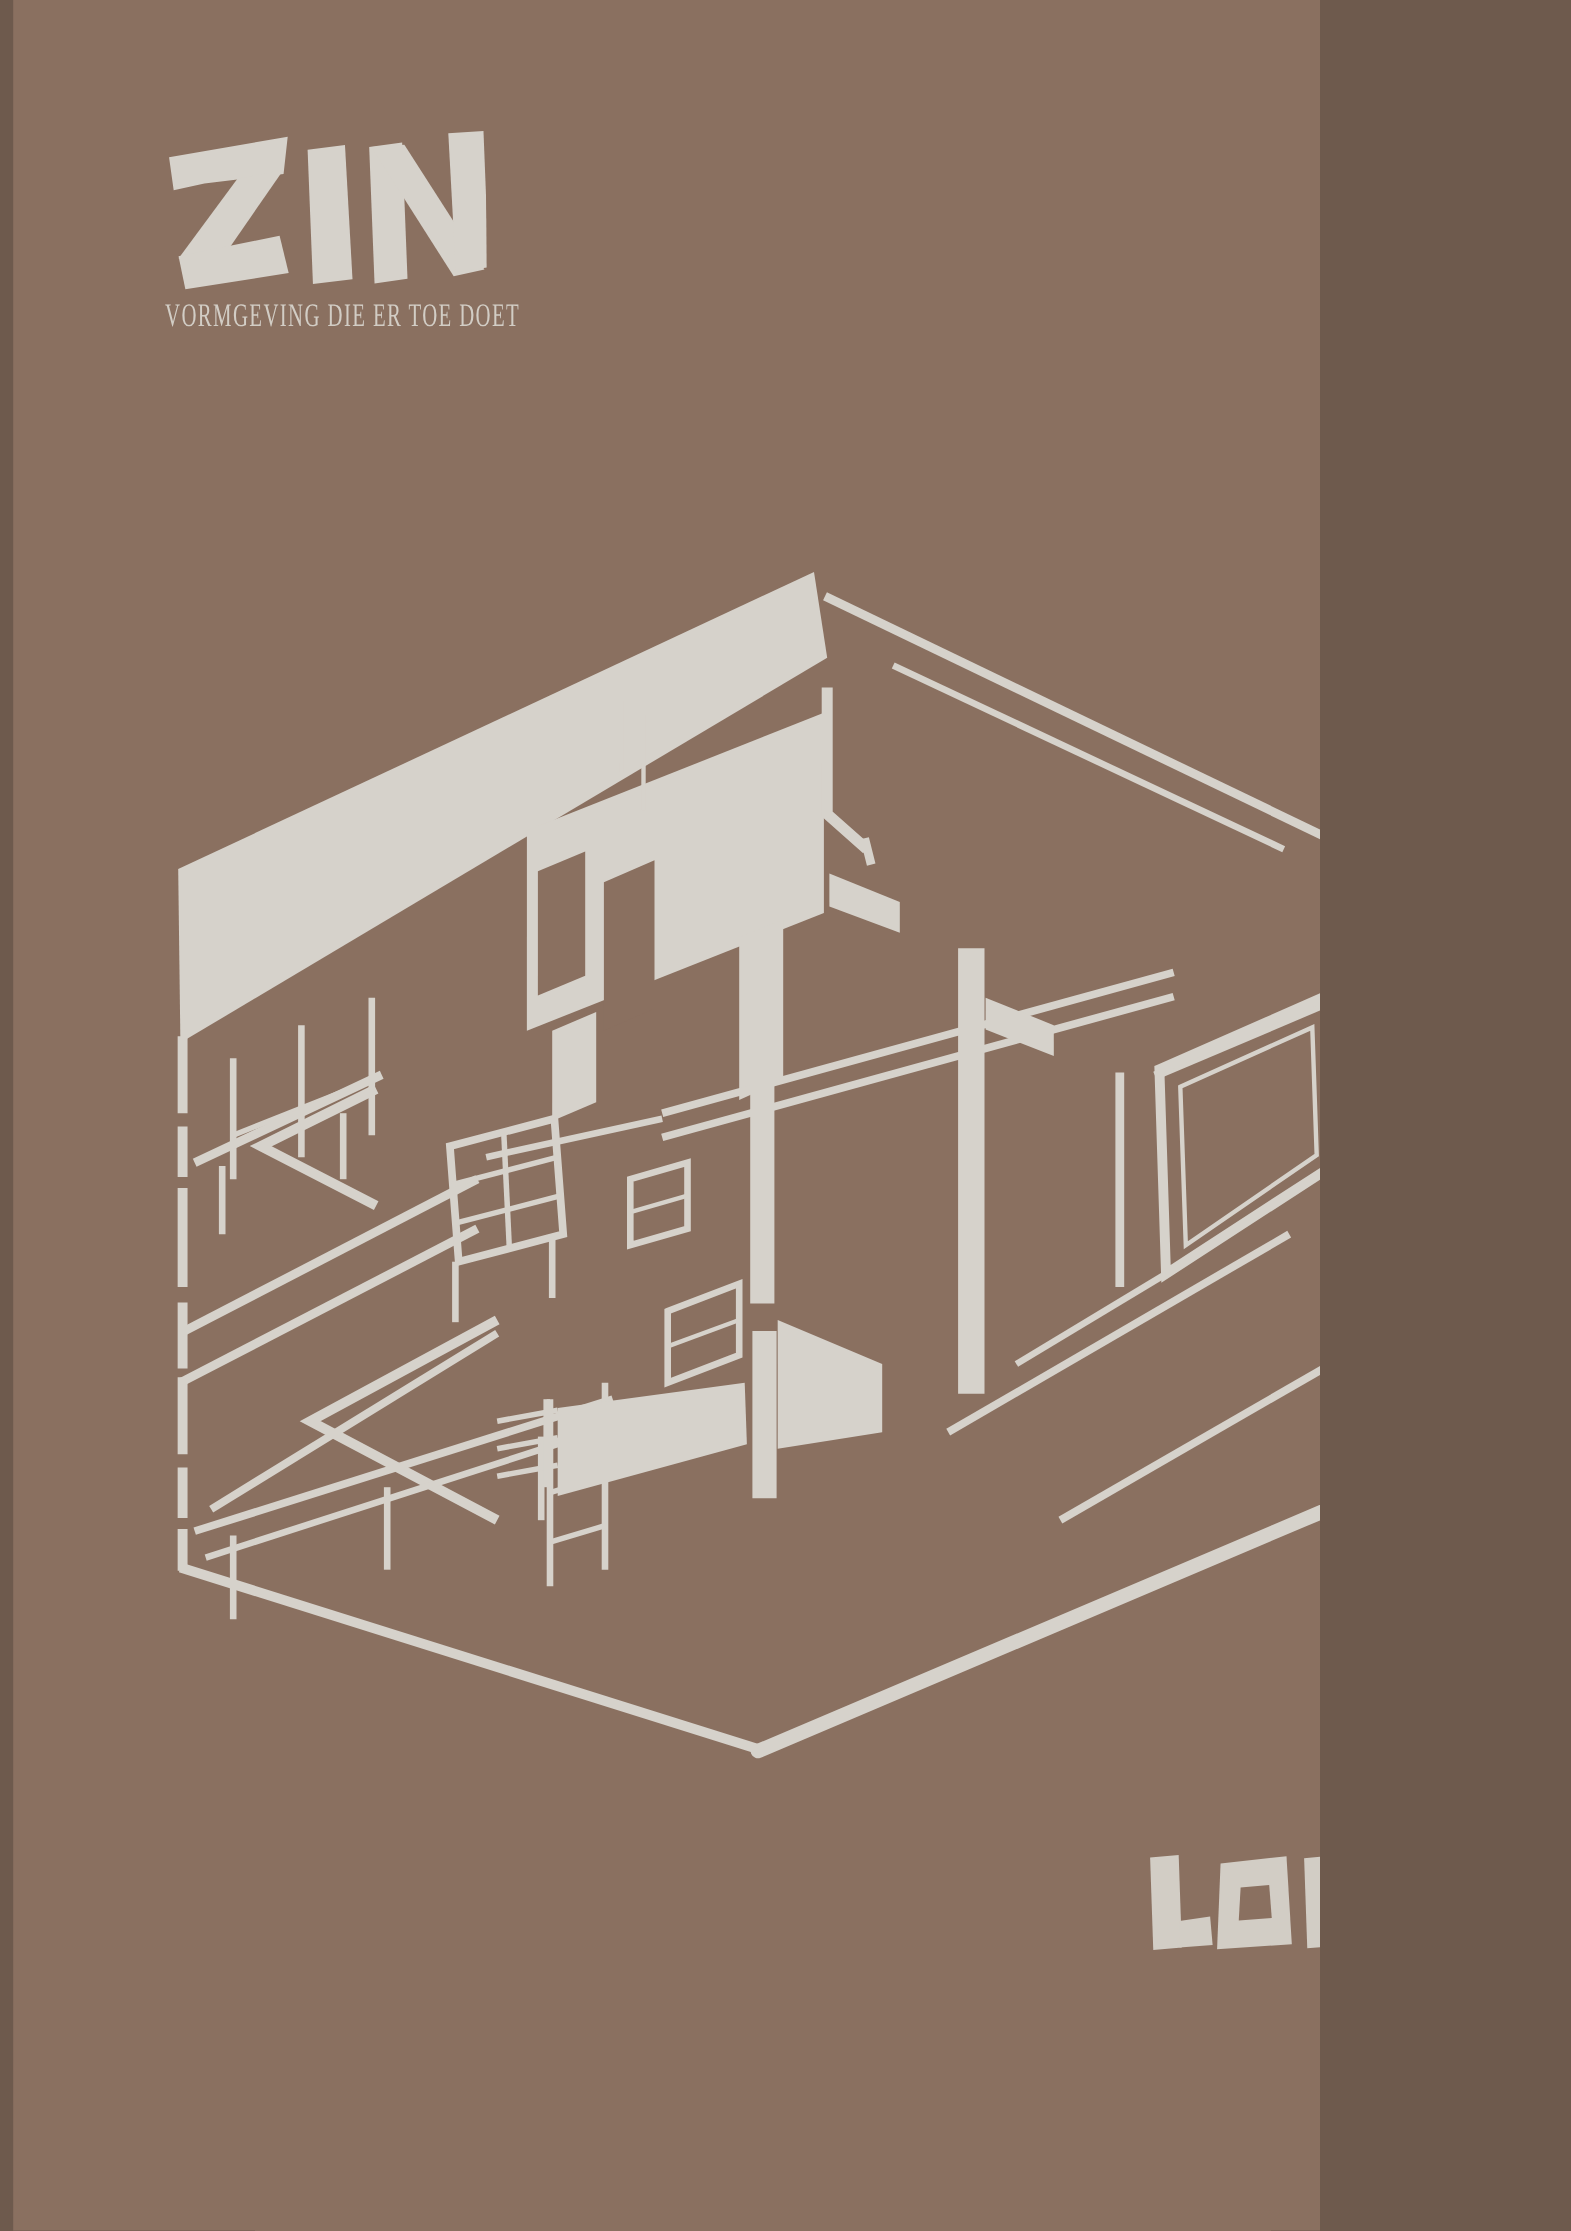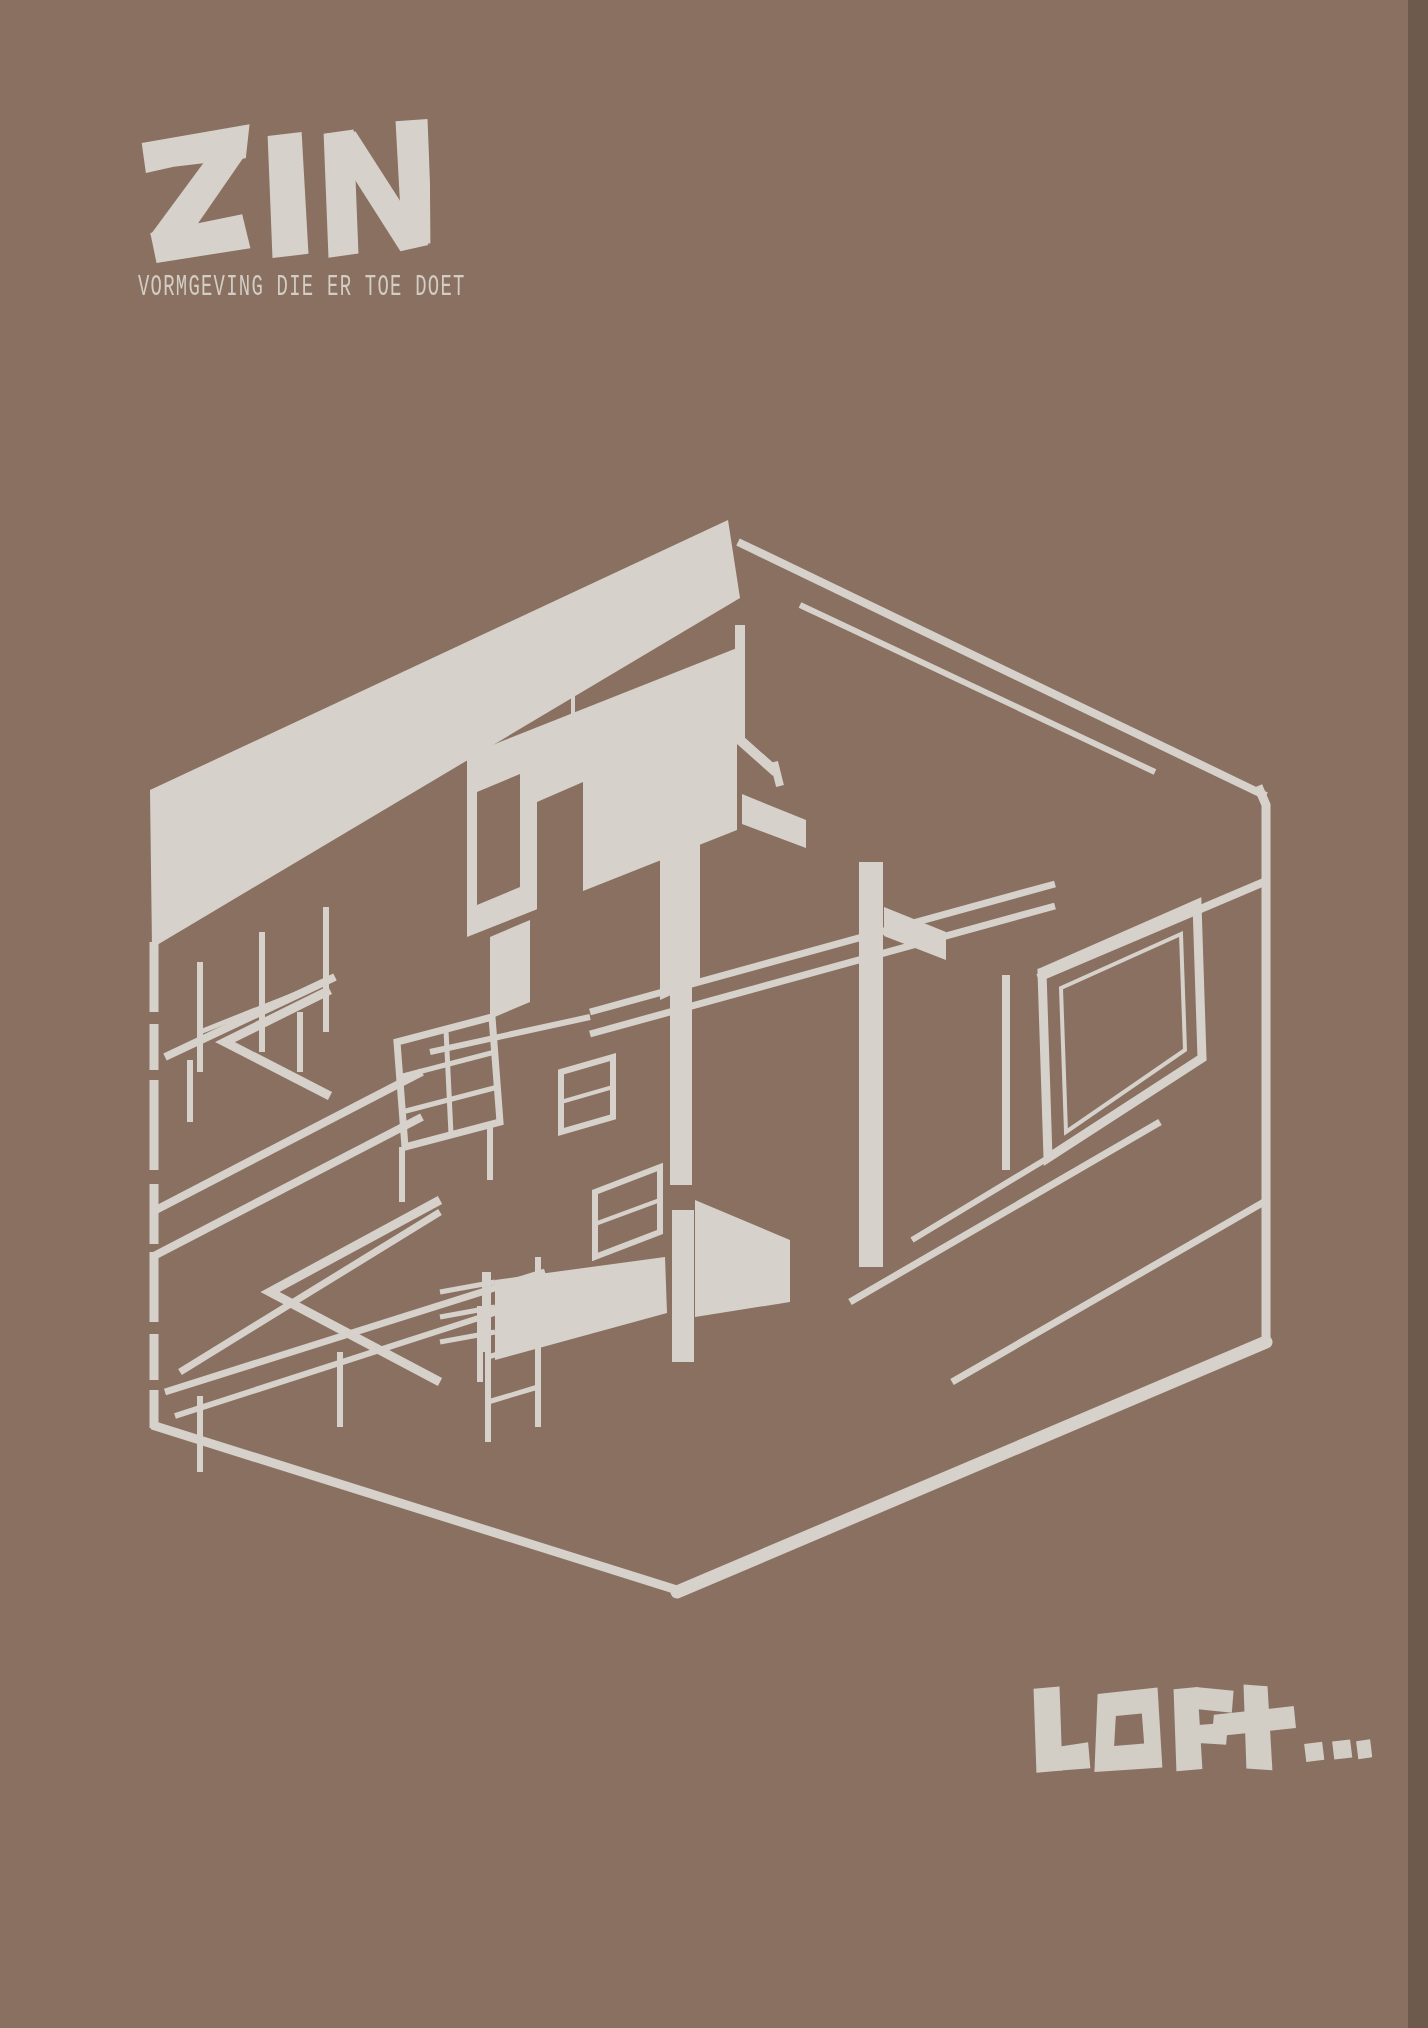--- a/index.html
+++ b/index.html
@@ -3,24 +3,25 @@
 <meta charset="utf-8">
 <style>
   :root{
     --bg:#8a7060;
     --ink:#d6d2cb;
     --ink-soft:#d2cdc5;
   }
   html,body{margin:0;padding:0;background:#6e5a4d;}
   .page{
     position:relative;
-    width:1408px;height:2028px;
+    width:1188px;height:2028px;
     background:var(--bg);
     overflow:hidden;
-    font-family:Liberation Mono, monospace;
+    font-family:Liberation Serif, serif;
+    margin-left:12px;
   }
   
   .brand{position:absolute;left:138px;top:112px;}
   .zin-logo{display:block;width:292px;height:152px;color:var(--ink);transform:rotate(-0.4deg);}
   .zin-logo polygon{fill:currentColor;}
   .tagline{
     position:absolute;left:0px;top:158px;
     width:520px;
     color:var(--ink-soft);
     font-size:30px;

